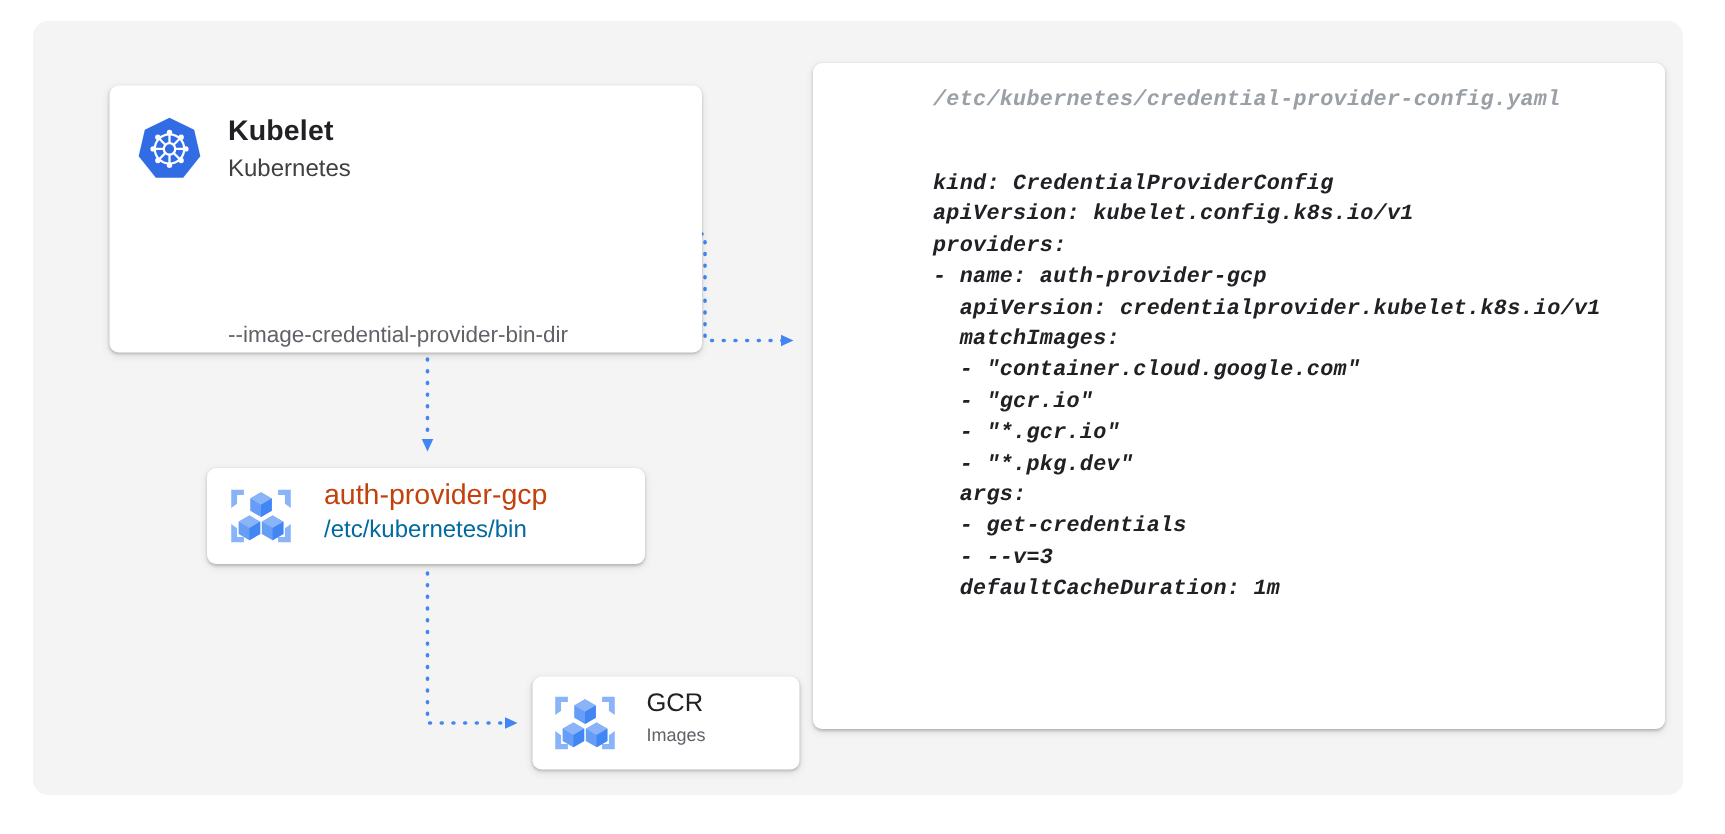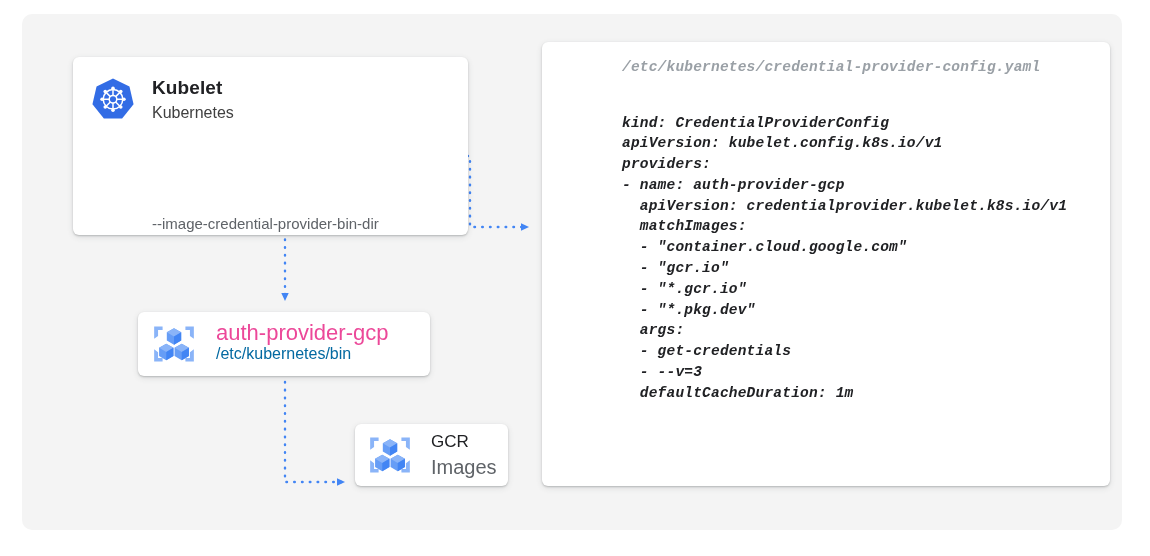--- a/index.html
+++ b/index.html
@@ -97,38 +97,38 @@
     position: absolute;
     left: 11px;
     top: 7px;
     width: 50px;
     height: 50px;
   }
   #auth-title {
     position: absolute;
     left: 78px;
     top: 8px;
-    font-size: 22px;
-    color: #ec4899;
+    font-size: 19px;
+    color: #c2410c;
     white-space: nowrap;
   }
   #auth-subtitle {
     position: absolute;
     left: 78px;
     top: 33px;
     font-size: 16px;
     color: #0369a1;
     white-space: nowrap;
   }
 
   
   #gcr-card {
     left: 355px;
-    top: 424px;
-    width: 153px;
+    top: 451px;
+    width: 178px;
     height: 62px;
   }
   #gcr-icon {
     position: absolute;
     left: 10px;
     top: 6px;
     width: 50px;
     height: 50px;
   }
   #gcr-title {
@@ -136,21 +136,21 @@
     left: 76px;
     top: 8px;
     font-size: 17px;
     color: #202124;
     white-space: nowrap;
   }
   #gcr-subtitle {
     position: absolute;
     left: 76px;
     top: 32px;
-    font-size: 20px;
+    font-size: 12px;
     color: #5f6368;
     white-space: nowrap;
   }
 
   
   #yaml-panel {
     left: 542px;
     top: 42px;
     width: 568px;
     height: 444px;

